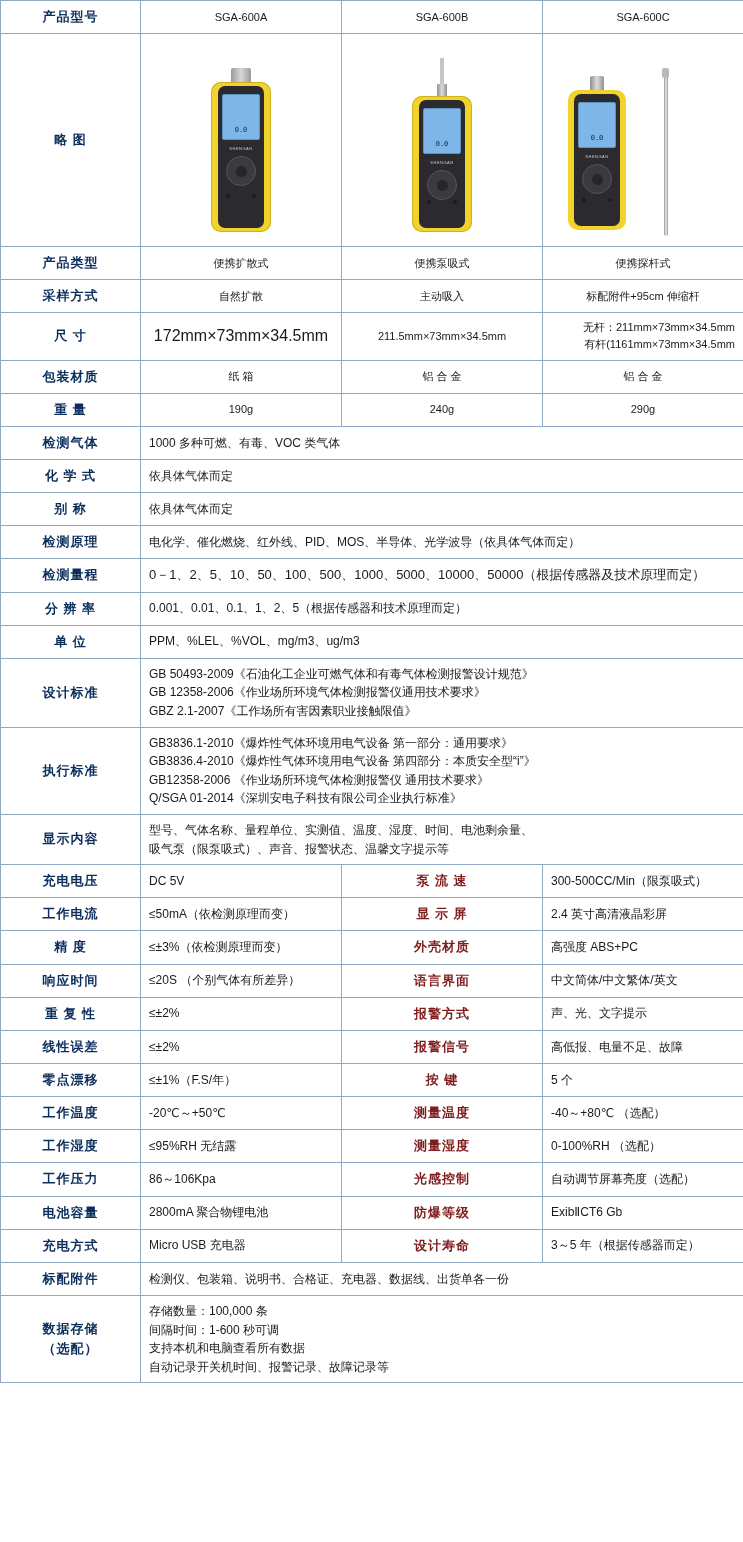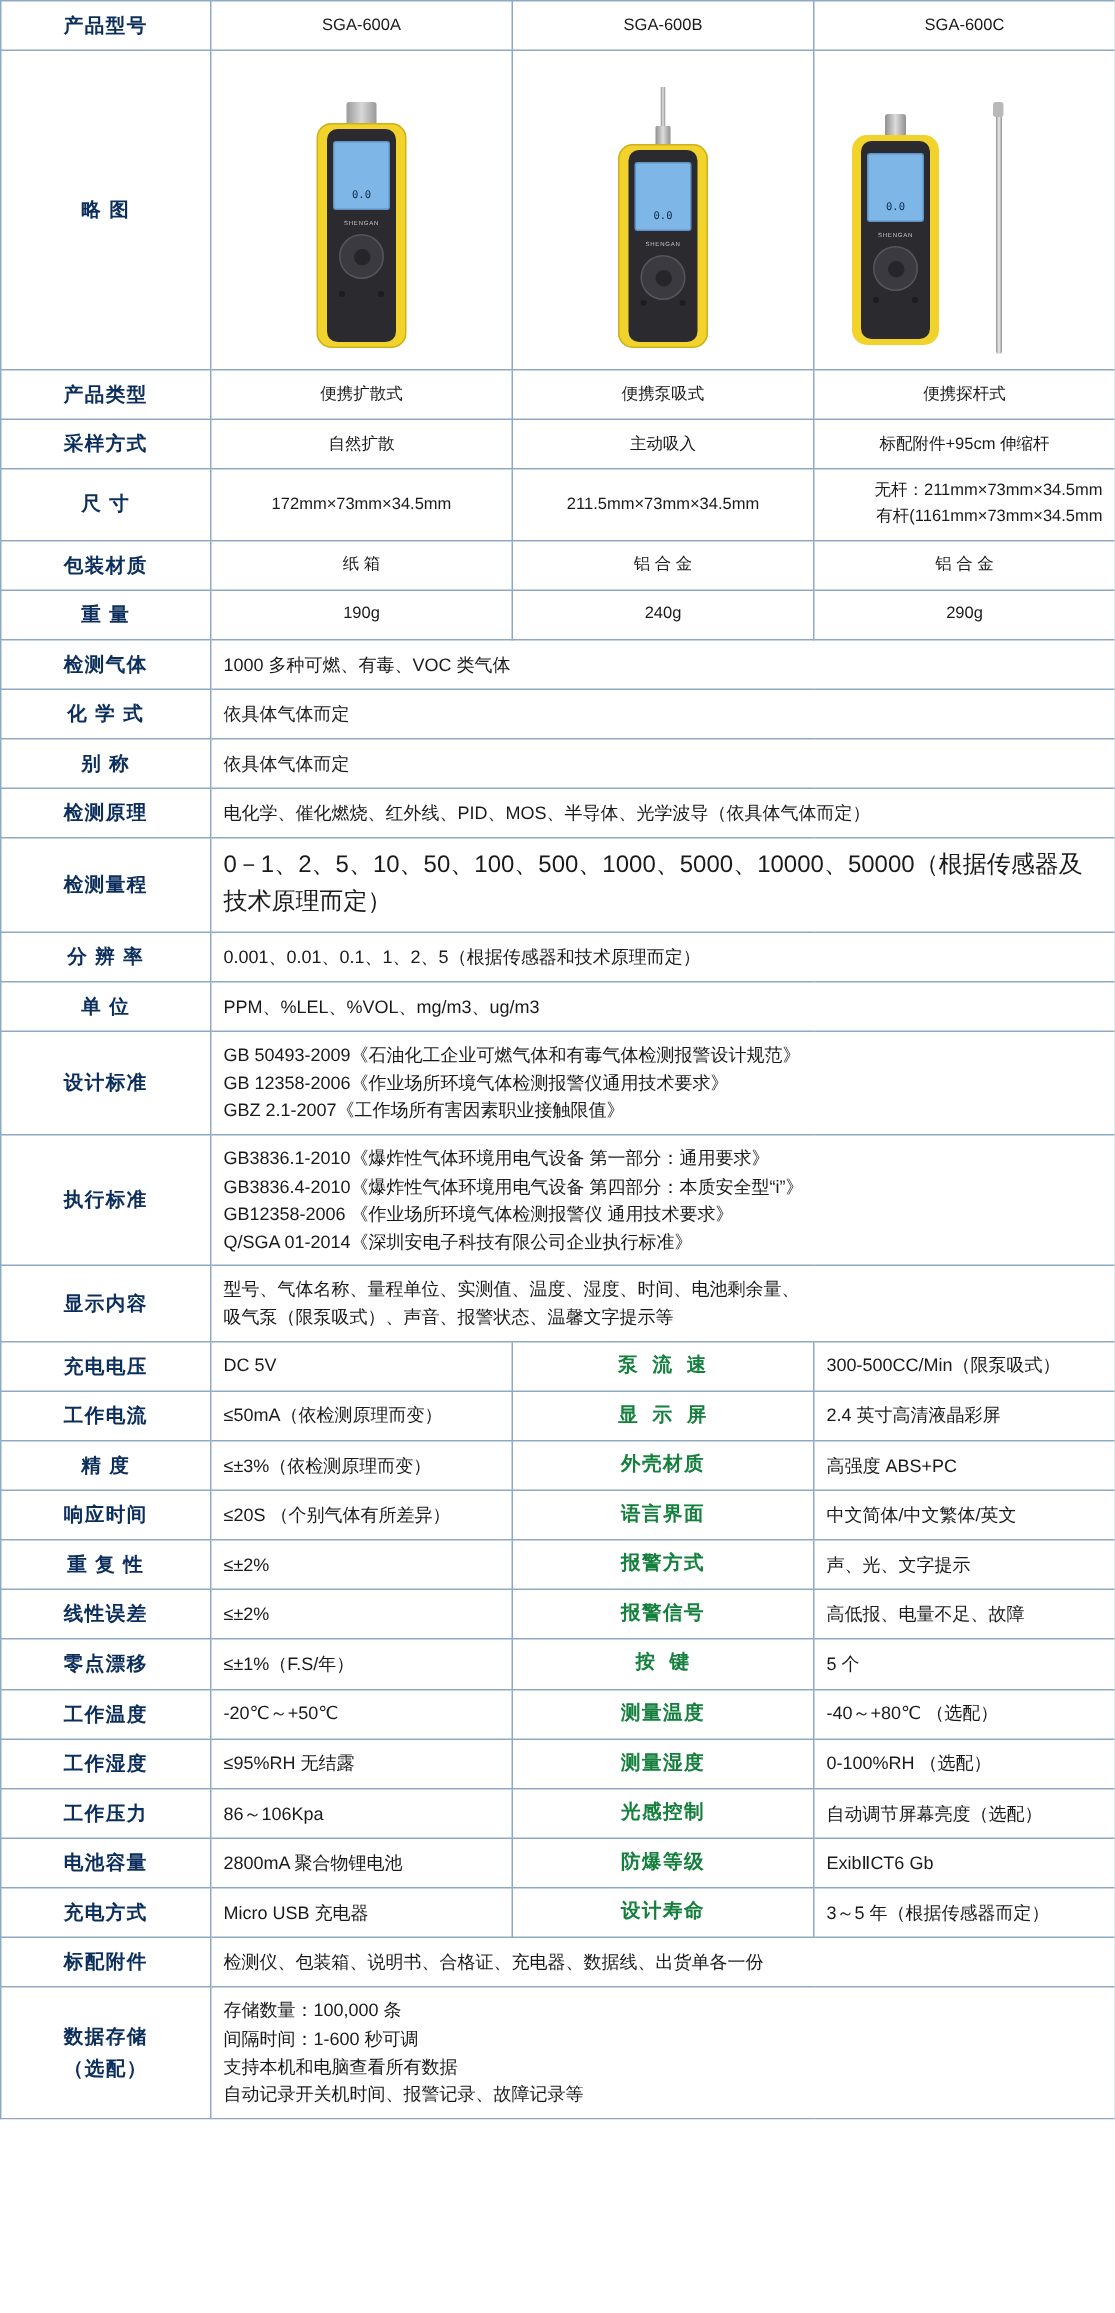--- a/index.html
+++ b/index.html
@@ -30,26 +30,25 @@
     background: #b7cfe6;
     color: #0b2e5c;
     font-weight: bold;
     text-align: center;
     letter-spacing: 1px;
     font-size: 13px;
     width: 140px;
   }
   td.lbl2 {
     background: #b7cfe6;
-    color: #15803d;
+    color: #7f1d1d;
     font-weight: bold;
     text-align: center;
     letter-spacing: 1px;
     font-size: 13px;
-    font-family: Liberation Mono, monospace;
   }
   td.ctr {
     text-align: center;
     font-size: 11px;
   }
   td.val {
     text-align: left;
     font-size: 12px;
   }
   td.multi { text-align: center; font-size: 12px; }
@@ -261,21 +260,21 @@
 
     <tr>
       <td class="lbl">采样方式</td>
       <td class="ctr">自然扩散</td>
       <td class="ctr">主动吸入</td>
       <td class="ctr">标配附件+95cm 伸缩杆</td>
     </tr>
 
     <tr>
       <td class="lbl">尺  寸</td>
-      <td class="ctr" style="font-size:11px;">172mm×73mm×34.5mm</td>
+      <td class="ctr" style="font-size:16px;">172mm×73mm×34.5mm</td>
       <td class="ctr" style="font-size:11px;">211.5mm×73mm×34.5mm</td>
       <td class="multi" style="font-size:11px;text-align:right;">
         <div>无杆：211mm×73mm×34.5mm</div>
         <div>有杆(1161mm×73mm×34.5mm</div>
       </td>
     </tr>
 
     <tr>
       <td class="lbl">包装材质</td>
       <td class="ctr">纸  箱</td>
@@ -301,21 +300,21 @@
     <tr>
       <td class="lbl">别  称</td>
       <td class="val" colspan="3">依具体气体而定</td>
     </tr>
     <tr>
       <td class="lbl">检测原理</td>
       <td class="val" colspan="3">电化学、催化燃烧、红外线、PID、MOS、半导体、光学波导（依具体气体而定）</td>
     </tr>
     <tr>
       <td class="lbl">检测量程</td>
-      <td class="val" colspan="3" style="font-size:16px;">0－1、2、5、10、50、100、500、1000、5000、10000、50000（根据传感器及技术原理而定）</td>
+      <td class="val" colspan="3" style="font-size:13px;">0－1、2、5、10、50、100、500、1000、5000、10000、50000（根据传感器及技术原理而定）</td>
     </tr>
     <tr>
       <td class="lbl">分 辨 率</td>
       <td class="val" colspan="3">0.001、0.01、0.1、1、2、5（根据传感器和技术原理而定）</td>
     </tr>
     <tr>
       <td class="lbl">单  位</td>
       <td class="val" colspan="3">PPM、%LEL、%VOL、mg/m3、ug/m3</td>
     </tr>
 

